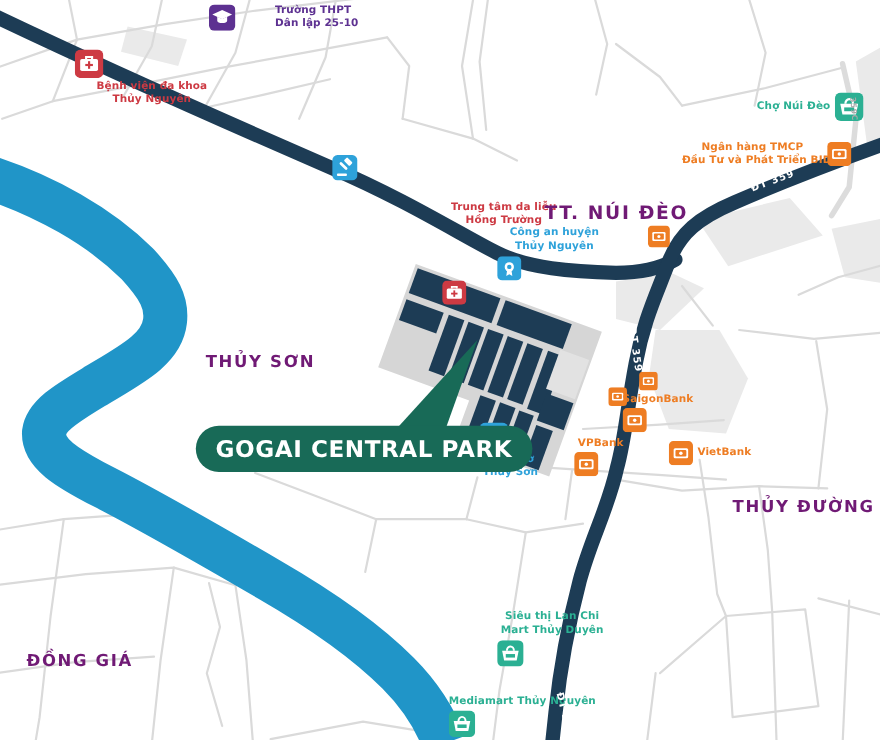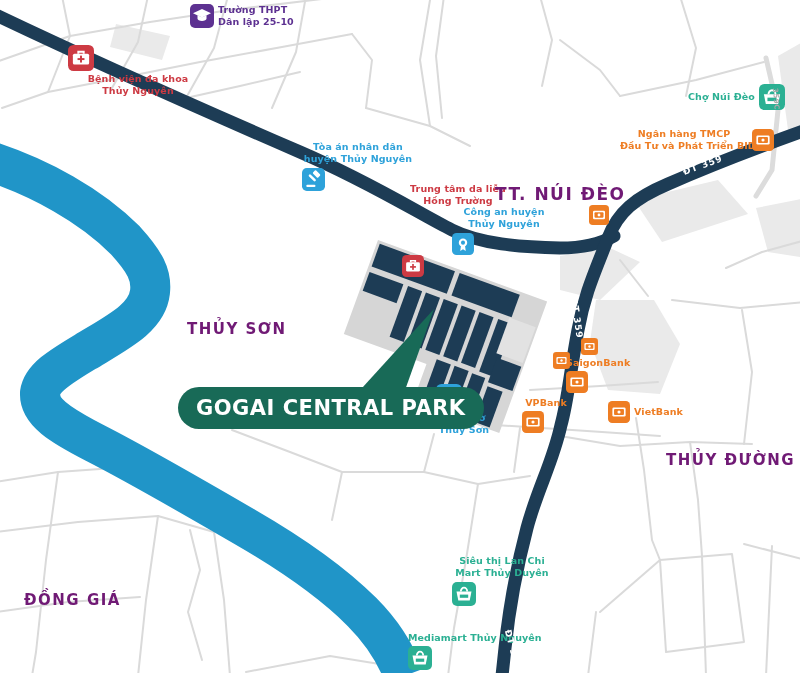--- a/index.html
+++ b/index.html
@@ -8,21 +8,21 @@
     font-family:"DejaVu Sans","Liberation Sans",sans-serif;
   }
   #base-svg{position:absolute;left:0;top:0;}
   .poi{position:absolute;display:flex;align-items:center;gap:4px;}
   .poi-col{position:absolute;display:flex;flex-direction:column;gap:2px;}
   .poi-label{font-size:9.5px;font-weight:bold;line-height:1.3;text-align:center;letter-spacing:.1px;white-space:nowrap;}
   .poi-label.left{text-align:left;}
   .poi-label.right{text-align:center;}
   .c-blue{color:#2ea2da;}
   .c-red{color:#cd3a43;}
-  .c-purple{color:#5d3191;}
+  .c-purple{color:#5d3191;margin-left:32px;}
   .c-teal{color:#2bb093;}
   .c-orange{color:#ee7d23;}
   .area-label{position:absolute;color:#701a75;font-weight:bold;font-size:15px;letter-spacing:1.5px;white-space:nowrap;}
   .road-label{position:absolute;color:#ffffff;font-weight:bold;font-size:9px;letter-spacing:1px;white-space:nowrap;}
   .road-label.gray{color:#a9a9a9;font-size:7px;letter-spacing:.5px;}
   #project-badge{
     position:absolute;left:178px;top:387px;background:#186a57;color:#fff;
     border-radius:21px;padding:9px 18px;font-size:21px;font-weight:bold;letter-spacing:.5px;white-space:nowrap;
   }
   .icon{display:block;}
@@ -146,24 +146,20 @@
       <rect x="11.1" y="9.8" width="1.8" height="6.4" fill="#cd3a43"></rect>
       <rect x="8.8" y="12.1" width="6.4" height="1.8" fill="#cd3a43"></rect>
     </svg>
     <div class="poi-label c-red">
       <div>Bệnh viện đa khoa</div>
       <div>Thủy Nguyên</div>
     </div>
   </div>
 
   <div class="poi-col" style="left:302px;top:141px;width:112px;">
-    <div class="poi-label c-blue">
-      <div>Tòa án nhân dân</div>
-      <div>huyện Thủy Nguyên</div>
-    </div>
     <svg class="icon" width="23" height="23" viewBox="0 0 24 24">
       <rect width="24" height="24" rx="5" fill="#2ea2da"></rect>
       <g fill="#fff">
         <rect x="11.5" y="4" width="7.5" height="4.5" rx="1" transform="rotate(45 15.2 6.2)"></rect>
         <rect x="6" y="9" width="9.5" height="2.6" rx="1.3" transform="rotate(45 10.7 10.3)"></rect>
         <rect x="4.5" y="17.5" width="9.5" height="2.3" rx="1"></rect>
       </g>
     </svg>
   </div>
 

